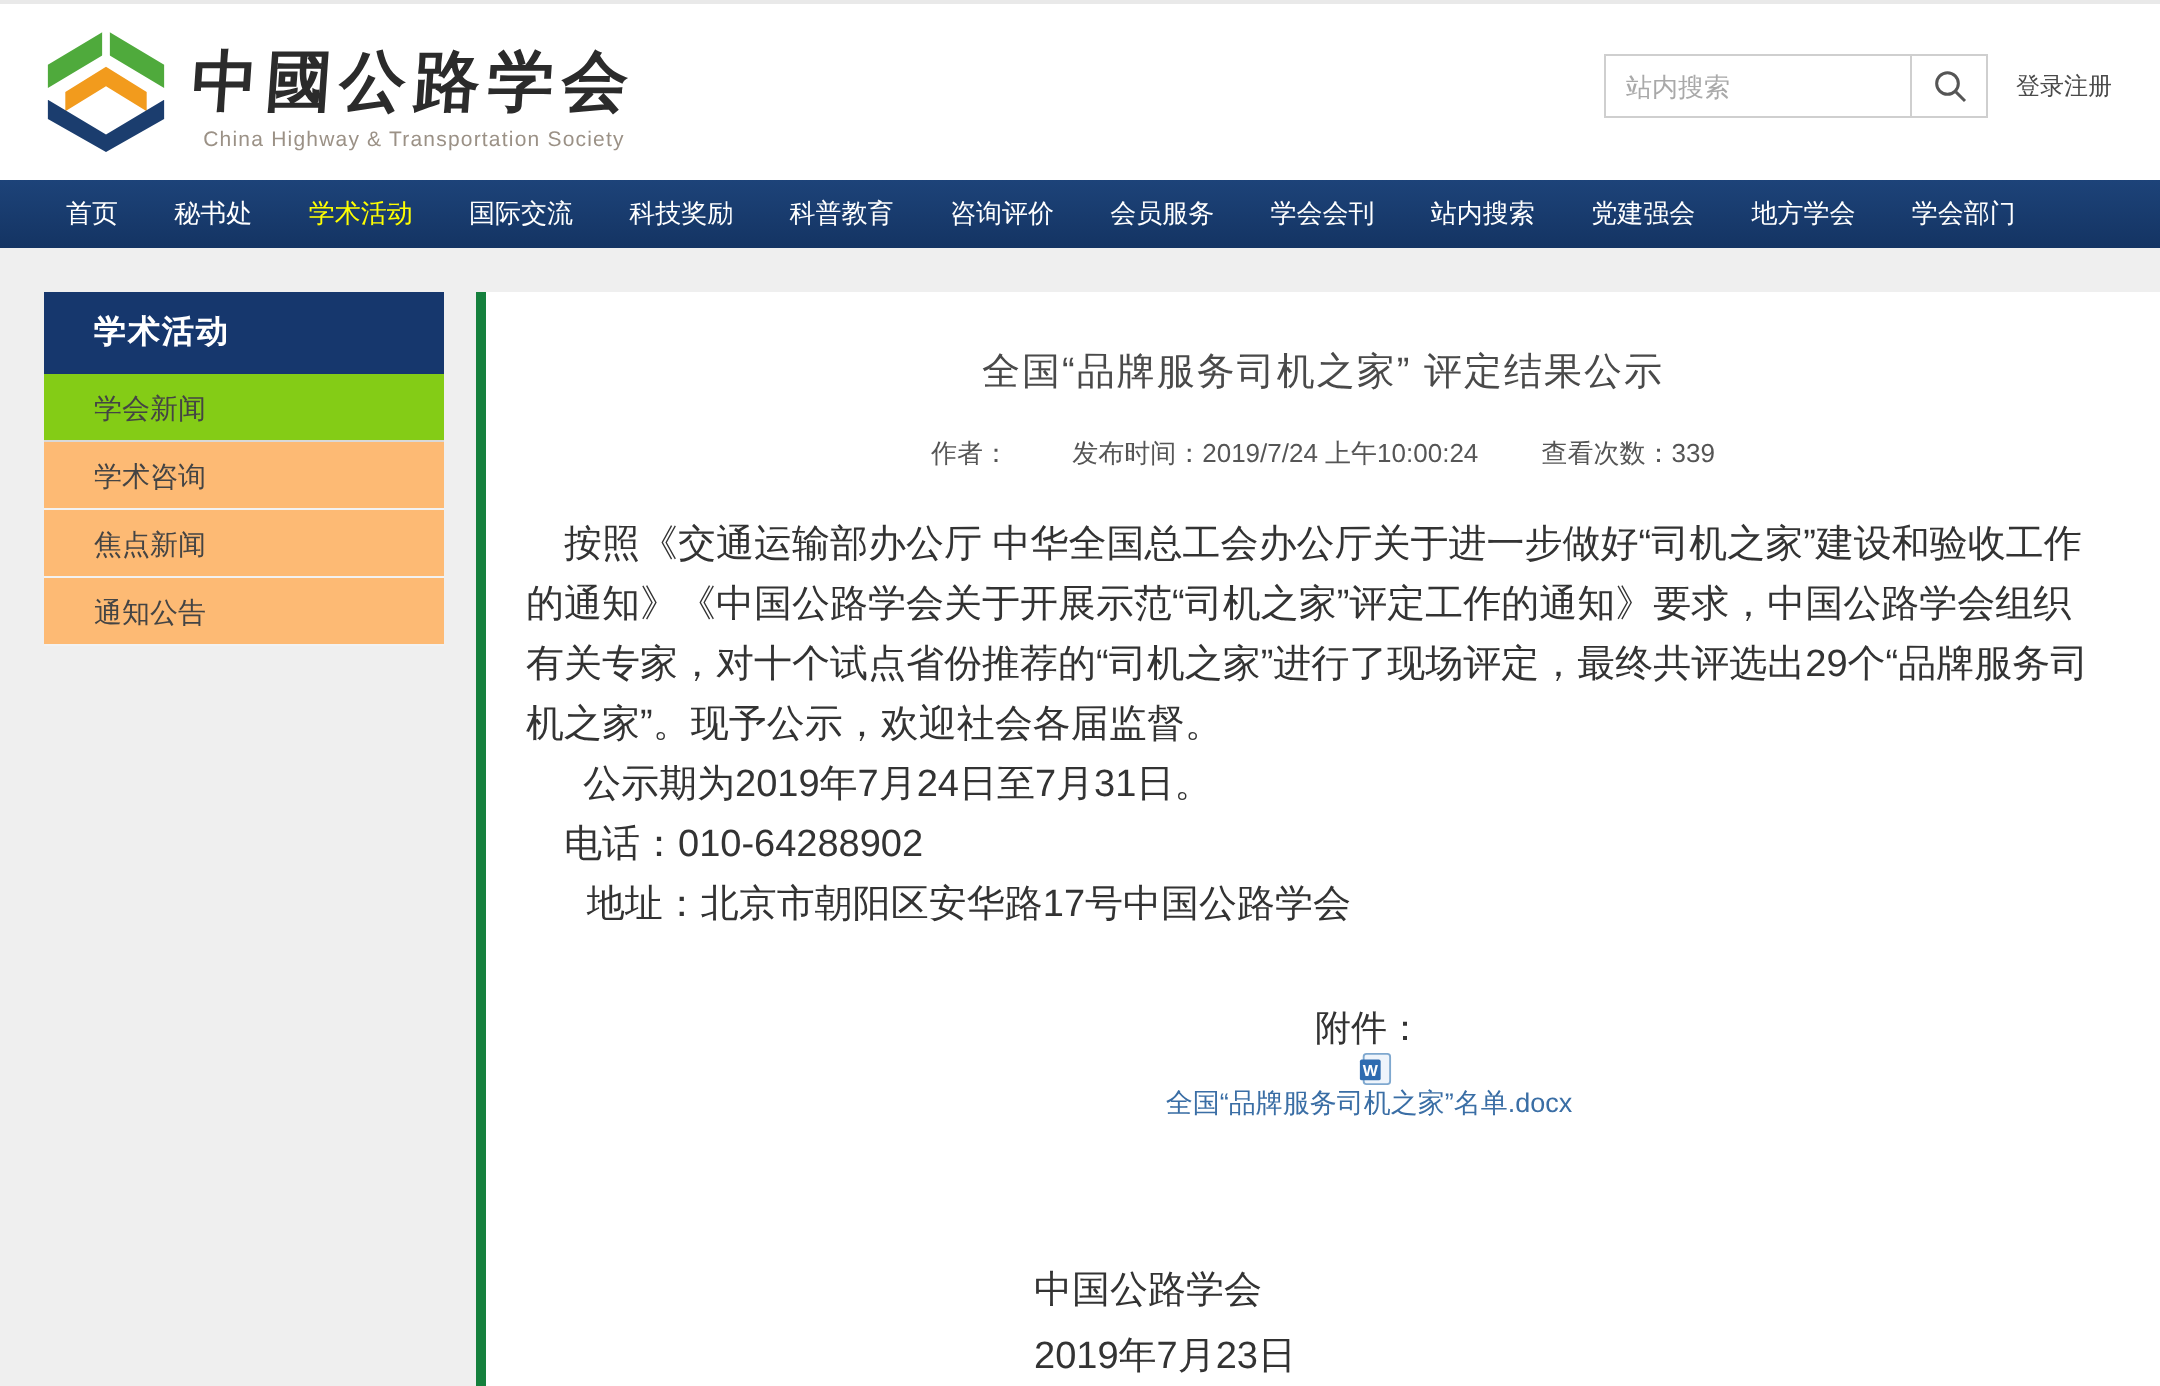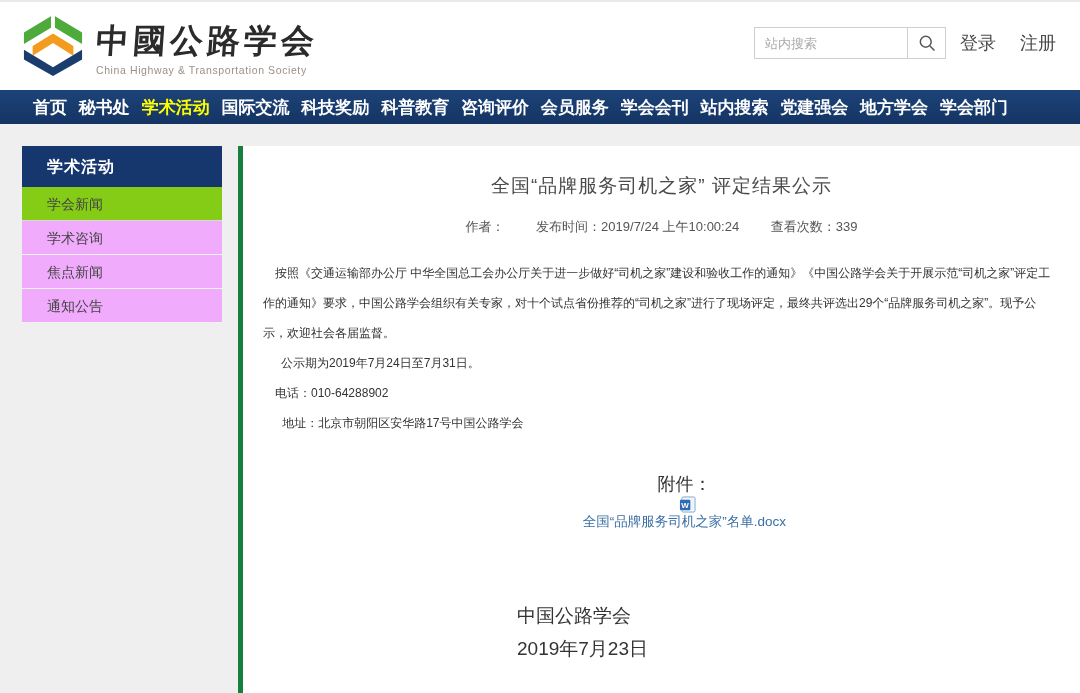--- a/index.html
+++ b/index.html
@@ -17,70 +17,70 @@
     padding: 0 24px 0 22px;
   }
   .logo-wrap { display: flex; align-items: flex-end; gap: 12px; }
   .logo-mark { width: 62px; height: 62px; margin-bottom: 2px; }
   .logo-text { display: flex; flex-direction: column; padding-bottom: 2px; }
   .logo-title {
     font-family: "DejaVu Serif", "Liberation Serif", serif;
     font-size: 33px; font-weight: bold; color: #2b2b2b; letter-spacing: 4px; line-height: 1.1;
     transform: skewX(-4deg);
   }
-  .logo-subtitle { font-size: 10.5px; color: #9b9186; letter-spacing: 0.6px; margin-top: 5px; }
+  .logo-subtitle { font-size: 10.5px; color: #9b9186; letter-spacing: 0.6px; margin-top: 5px; text-align: center; }
 
   .header-right { display: flex; align-items: center; gap: 14px; margin-top: -6px; }
   .search-box { display: flex; border: 1px solid #cfcfcf; height: 32px; background: #fff; }
   .search-input {
     border: none; outline: none; width: 152px; height: 30px; padding: 0 10px;
     font-size: 13px; color: #444; font-family: inherit;
   }
   .search-input::placeholder { color: #a9a9a9; }
   .search-btn {
     width: 38px; height: 30px; border-left: 1px solid #cfcfcf; background: #fff;
     display: flex; align-items: center; justify-content: center; cursor: pointer;
   }
-  .auth-links { display: flex; gap: 24px; font-size: 18px; color: #4a4a4a; }
+  .auth-links { display: flex; gap: 0; font-size: 12px; color: #4a4a4a; }
   .auth-links span { cursor: pointer; }
 
   
   .navbar {
     height: 34px; flex: 0 0 auto;
     background: linear-gradient(#1d4379, #143463);
     display: flex; align-items: center; justify-content: space-between;
     padding: 0 72px 0 33px;
   }
-  .nav-item { font-size: 17px; font-weight: bold; color: #ffffff; cursor: pointer; white-space: nowrap; }
+  .nav-item { font-size: 13px; font-weight: normal; color: #ffffff; cursor: pointer; white-space: nowrap; }
   .nav-item.active { color: #ffff00; }
 
   
   .content {
     flex: 1 1 auto; background: #efefef; display: flex; align-items: flex-start;
     padding: 22px 0 0 22px; gap: 16px; overflow: hidden;
   }
   .sidebar { width: 200px; flex: 0 0 auto; background: #ffffff; }
   .sidebar-header {
     background: #16376d; color: #ffffff; font-size: 16px; font-weight: bold;
     height: 41px; line-height: 41px; padding-left: 25px; letter-spacing: 1px;
   }
   .sidebar-item {
     height: 34px; line-height: 34px; padding-left: 25px; font-size: 14px; color: #444444;
-    cursor: pointer; border-bottom: 1px solid #f2f2f2; background: #f0abfc;
+    cursor: pointer; border-bottom: 1px solid #f2f2f2; background: #fdba74;
   }
   .sidebar-item.active { background: #84cc16; border-bottom-color: #d9d9d9; }
 
   .main-panel {
     flex: 1 1 auto; background: #ffffff; height: 676px; position: relative;
     border-left: 5px solid #15803d;
   }
   .article-title { text-align: center; font-size: 19px; color: #4a4a4a; padding-top: 27px; letter-spacing: 1px; }
   .article-meta { text-align: center; font-size: 13px; color: #555555; margin-top: 19px; }
   .article-meta .meta-part { margin: 0 14px; }
-  .article-body { margin: 22px 26px 0 20px; font-size: 12px; line-height: 30px; color: #333333; }
+  .article-body { margin: 22px 26px 0 20px; font-size: 19px; line-height: 30px; color: #333333; }
   .article-body p.p1 { text-indent: 1em; }
   .article-body p.p2 { text-indent: 1.5em; }
   .article-body p.p3 { text-indent: 1em; }
   .article-body p.p4 { text-indent: 1.6em; }
 
   .attachment { margin: 34px 0 0 46px; display: flex; align-items: center; flex-direction: column; }
   .attachment-label { font-size: 18px; color: #333333; }
   .doc-icon { width: 17px; height: 17px; margin: 0 2px 0 8px; flex: 0 0 auto; }
   .attachment-link { font-size: 13.5px; color: #3a6ea5; text-decoration: none; cursor: pointer; }
 

